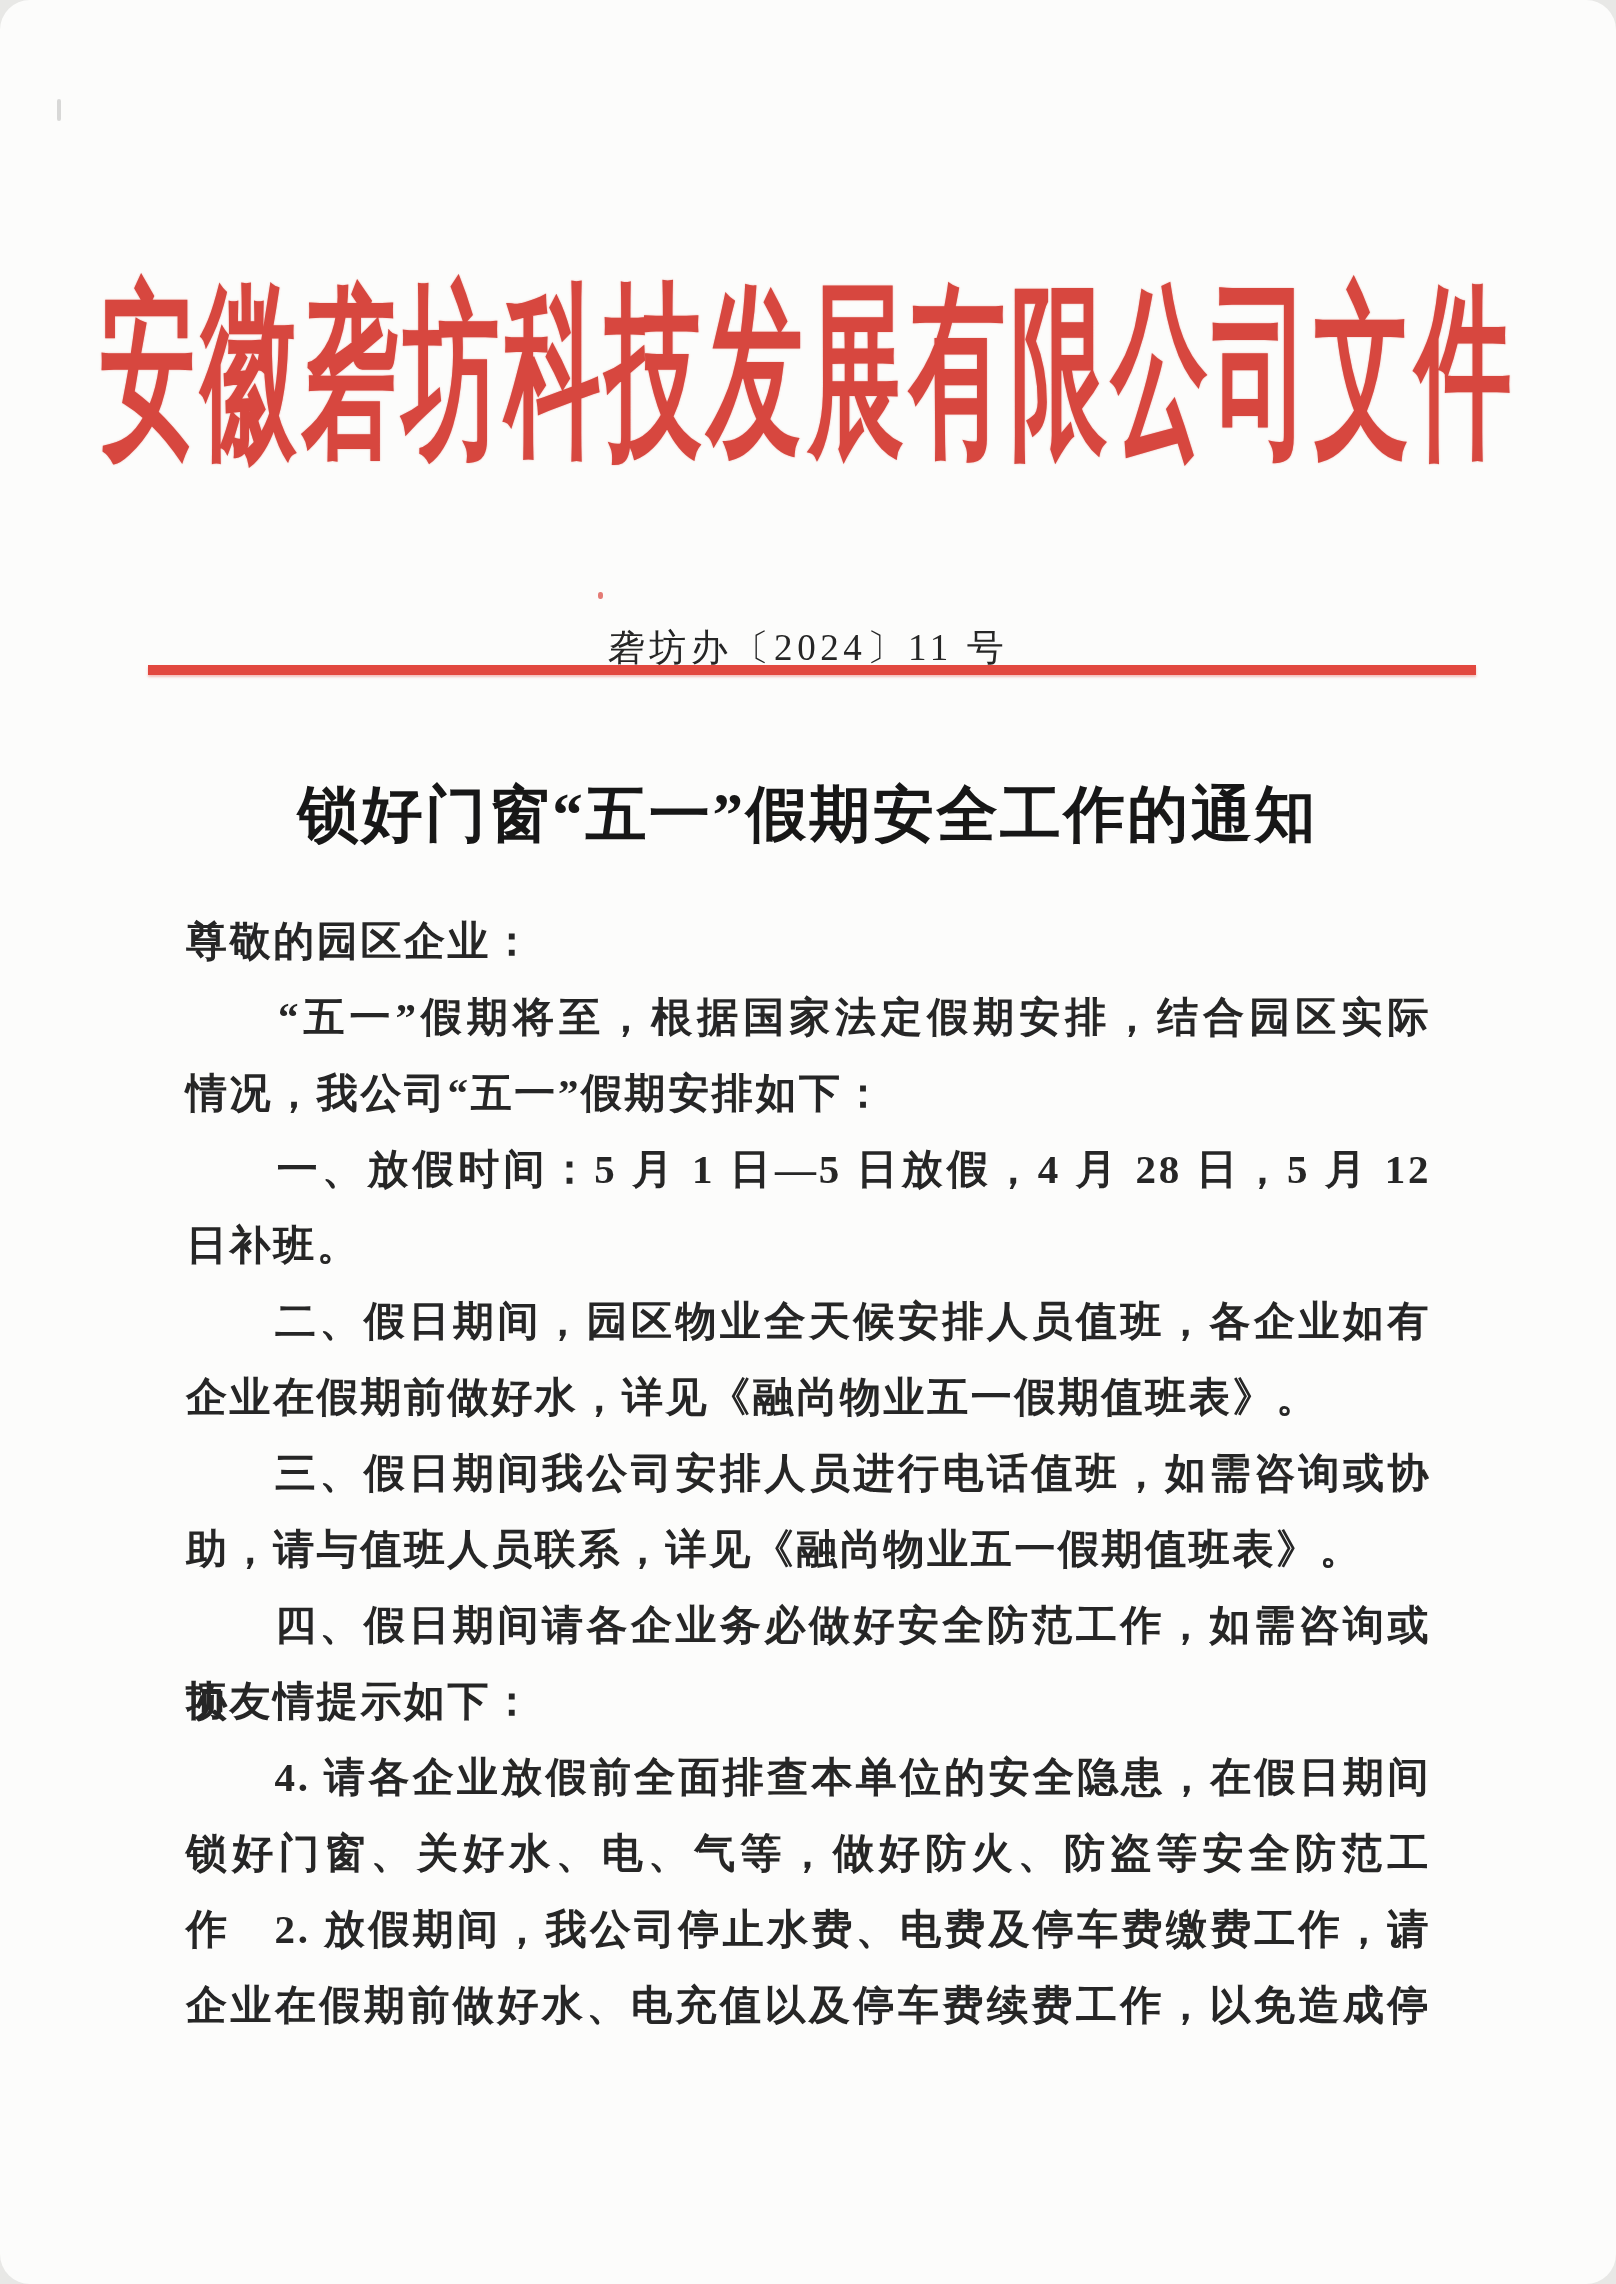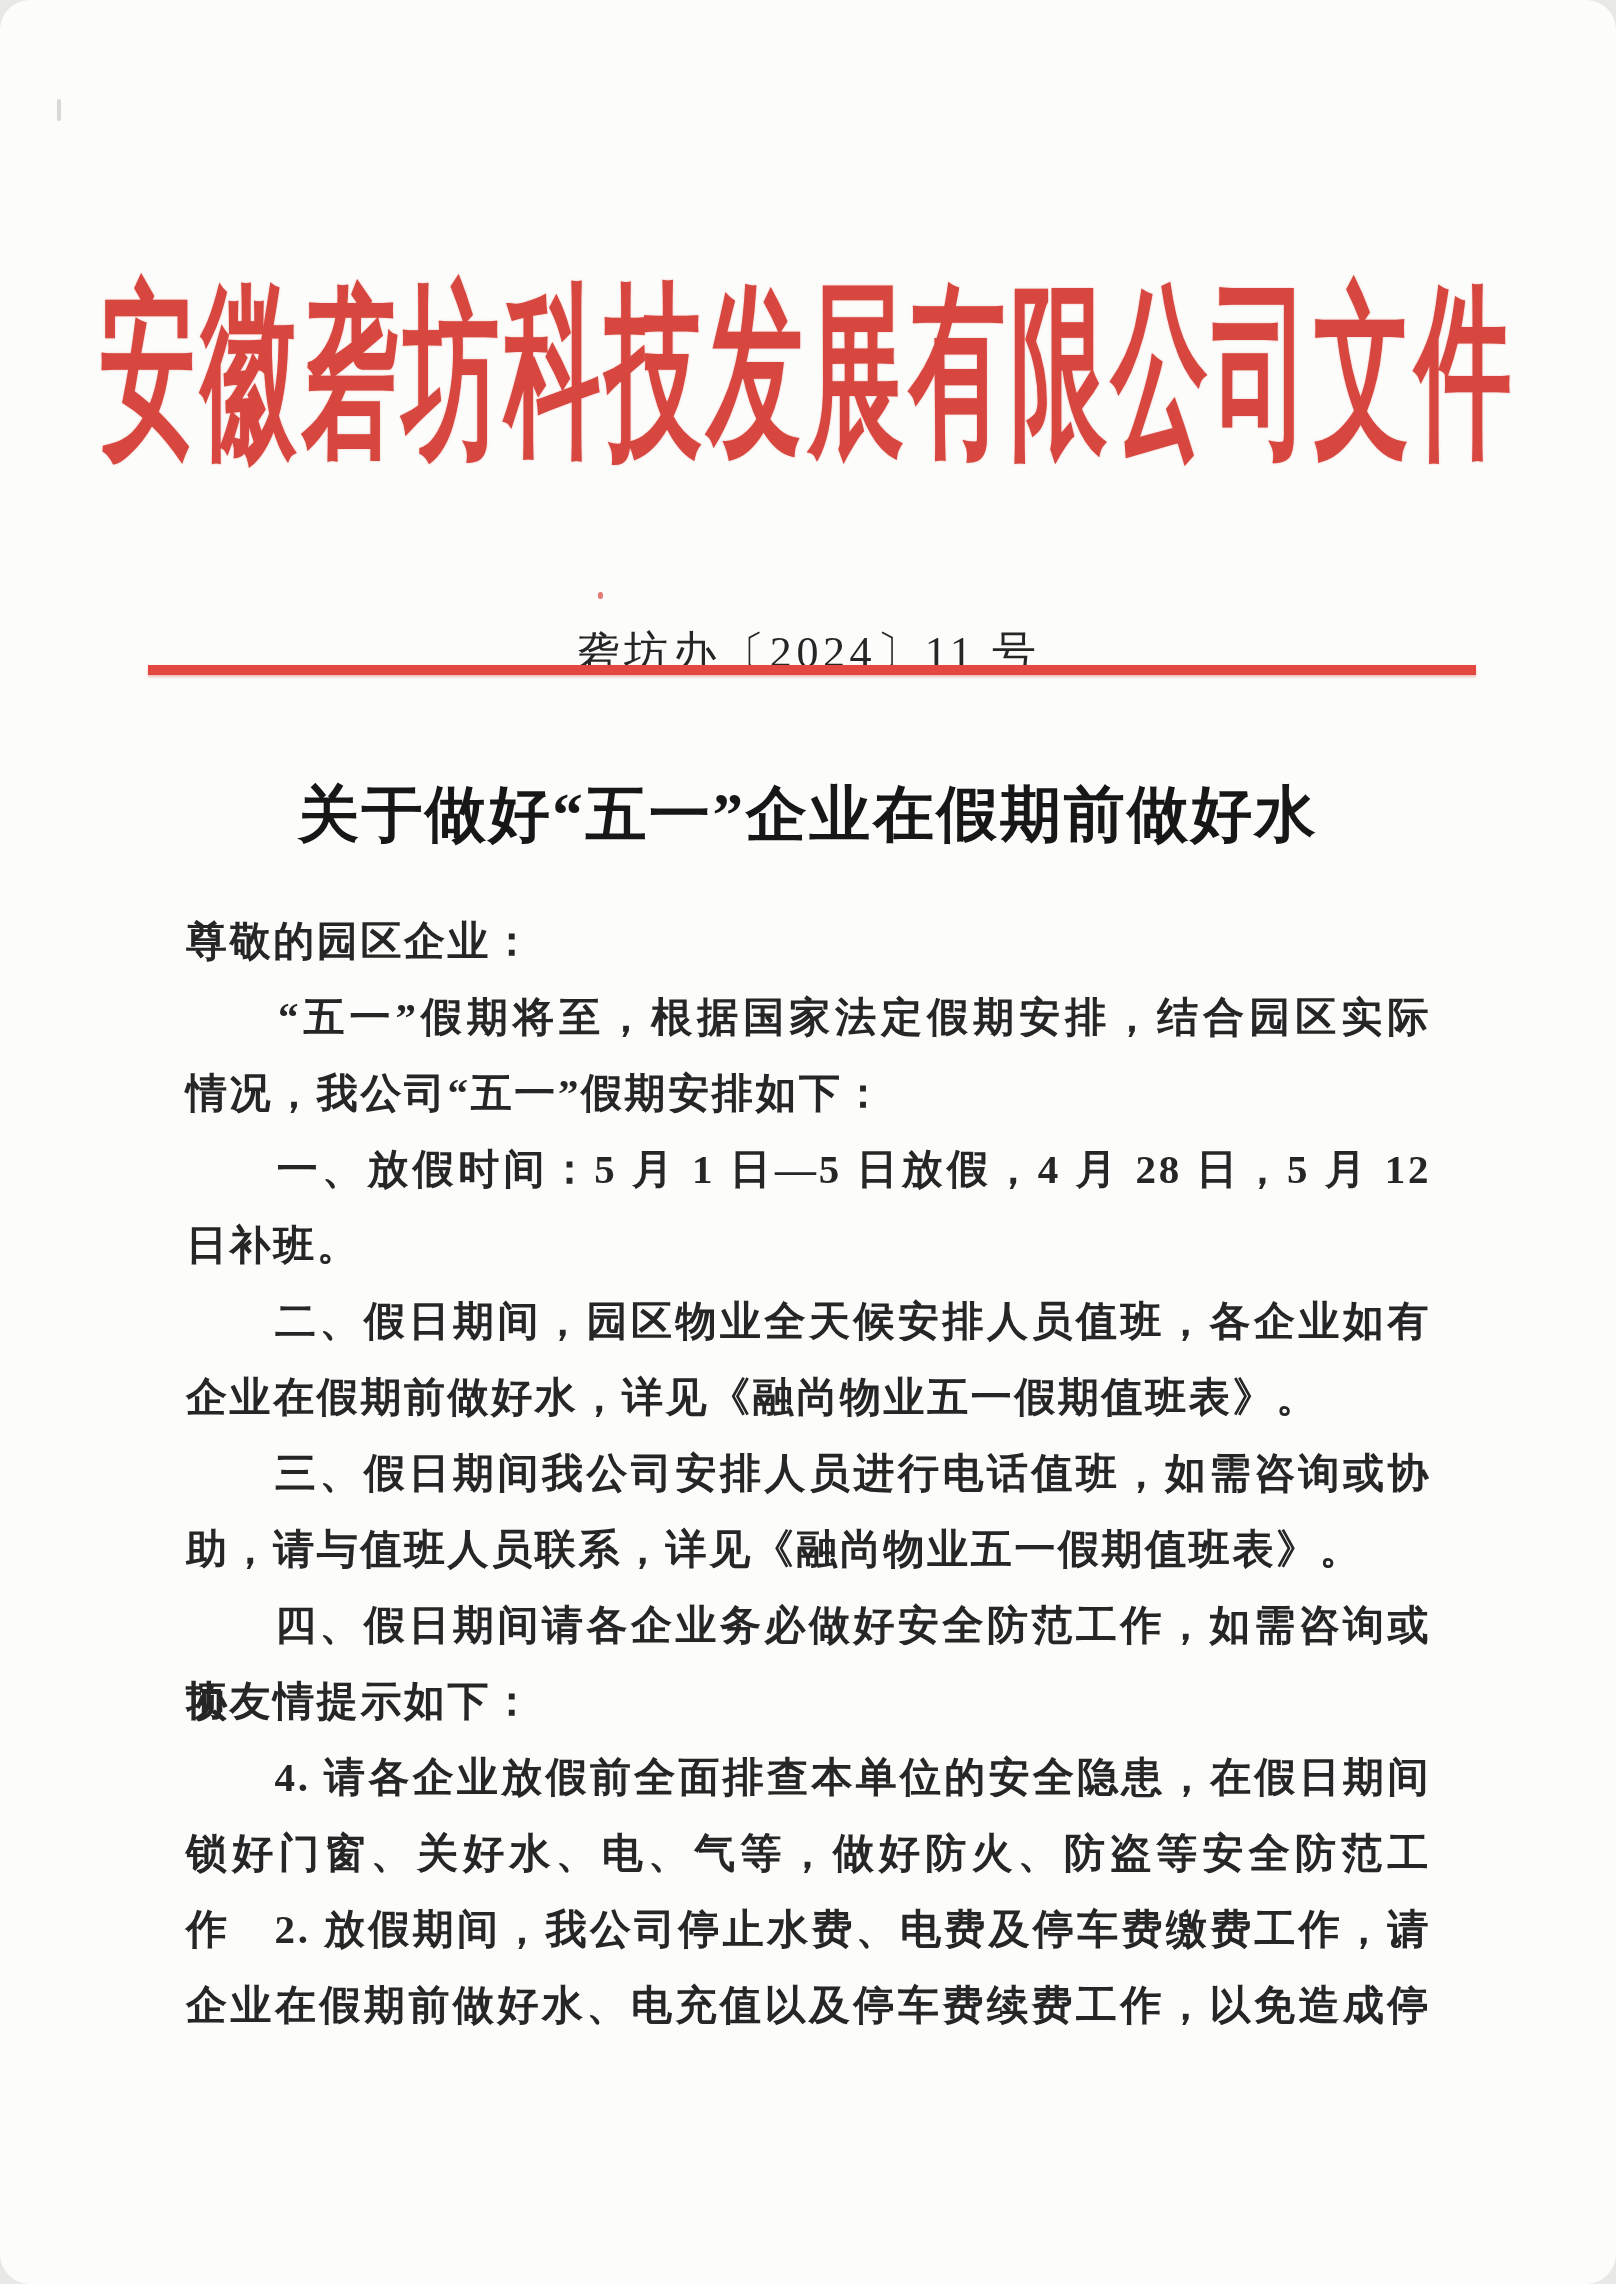--- a/index.html
+++ b/index.html
@@ -23,21 +23,21 @@
     text-align:center;white-space:nowrap;
     font-size:96px;font-weight:bold;letter-spacing:5.2px;
     color:var(--header-red);
     transform:scaleY(1.95);transform-origin:center top;
     text-shadow:0 0 1.3px rgba(215,71,63,.45);
   }
   
   .doc-number{
     position:absolute;top:623px;left:0;width:1616px;
     text-align:center;white-space:nowrap;
-    font-size:44px;letter-spacing:4.6px;color:var(--ink);
+    font-size:37px;letter-spacing:4.6px;color:var(--ink);
   }
   
   .red-rule{
     position:absolute;top:665px;left:148px;width:1328px;height:9.8px;
     background:var(--rule-red);
     box-shadow:0 2px 2.6px rgba(226,72,63,.35);
   }
   
   .title{
     position:absolute;top:774px;left:0;width:1616px;
@@ -77,21 +77,21 @@
   <div class="speck-gray"></div>
 
   <div class="letterhead">安徽砻坊科技发展有限公司文件</div>
 
   <div class="speck-red"></div>
 
   <div class="doc-number">砻坊办〔2024〕11 号</div>
 
   <div class="red-rule"></div>
 
-  <h1 class="title">关于做好“五一”企业在假期前做好水</h1>
+  <h1 class="title">锁好门窗“五一”假期安全工作的通知</h1>
 
   <div class="body-text">
     <div class="line">尊敬的园区企业：</div>
     <div class="line full">　　“五一”假期将至，根据国家法定假期安排，结合园区实际</div>
     <div class="line">情况，我公司“五一”假期安排如下：</div>
     <div class="line full">　　一、放假时间：5 月 1 日—5 日放假，4 月 28 日，5 月 12</div>
     <div class="line">日补班。</div>
     <div class="line full">　　二、假日期间，园区物业全天候安排人员值班，各企业如有</div>
     <div class="line">企业在假期前做好水，详见《融尚物业五一假期值班表》。</div>
     <div class="line full">　　三、假日期间我公司安排人员进行电话值班，如需咨询或协</div>

